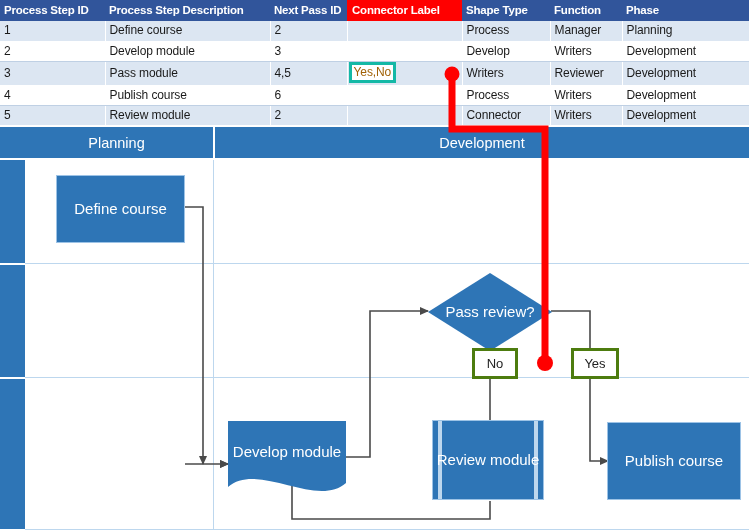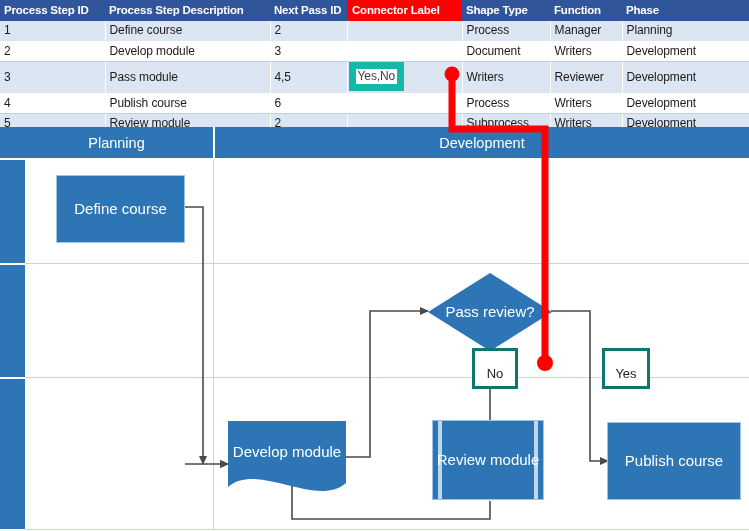--- a/index.html
+++ b/index.html
@@ -27,22 +27,22 @@
     padding:1px 2px 2px 4px;height:20px;
     box-sizing:border-box;white-space:nowrap;
     border-right:1px solid #ffffff;letter-spacing:-0.1px;
   }
   .tbl tr.odd td{background:#DCE6F2;border-bottom:1px solid #ffffff;}
   .tbl tr.even td{background:#ffffff;border-bottom:1px solid #BFD0E4;border-top:1px solid #BFD0E4;}
   .c0{width:105px;} .c1{width:165px;} .c2{width:77px;}
   .c3{width:115px;} .c4{width:88px;} .c5{width:72px;} .c6{width:127px;}
 
   .cell-hl{
-    display:inline-block;background:#ffffff;color:#404040;
-    border:7px solid #14b8a6;padding:0px 2px 1px 2px;
+    display:inline-block;background:#ffffff;color:#a16207;
+    border:3px solid #14b8a6;padding:0px 2px 1px 2px;
     margin-left:-3px;margin-top:-1px;line-height:14px;font-size:12px;
   }
 
   
   .diagram{position:absolute;left:0;top:127px;width:749px;height:404px;background:#ffffff;}
 
   .phasebar{position:absolute;left:0;top:0;width:749px;height:31px;background:#2E75B6;}
   .phase-left-stub{position:absolute;left:0;top:0;width:19px;height:31px;background:#2E75B6;}
   .phase{position:absolute;top:0;height:31px;color:#ffffff;font-size:14.5px;
          display:flex;align-items:center;justify-content:center;}
@@ -65,22 +65,22 @@
          font-size:15px;line-height:18px;}
   .shape.ol{outline:1px solid #9DC3E6;}
   .diamond{position:absolute;}
   .diamond .dlbl{position:absolute;left:0;top:0;width:100%;height:100%;
         display:flex;align-items:center;justify-content:center;
         color:#ffffff;font-size:15px;line-height:18px;text-align:center;}
   .subbar{position:absolute;top:0;height:100%;width:4px;background:#BDD7EE;}
 
   svg.lines{position:absolute;left:0;top:0;width:749px;height:404px;overflow:visible;}
 
-  .edgelbl{position:absolute;background:#ffffff;border:3px solid #0f766e;
-    color:#222;font-size:13px;line-height:15px;padding:11px 4px 2px 4px;
+  .edgelbl{position:absolute;background:#ffffff;border:3px solid #4d7c0f;
+    color:#222;font-size:13px;line-height:15px;padding:1px 4px 2px 4px;
     display:flex;align-items:center;justify-content:center;}
 
   svg.redann{position:absolute;left:0;top:0;width:749px;height:531px;overflow:visible;pointer-events:none;}
 </style>
 </head>
 <body>
 
 <div id="root">
 
   <div class="tbl">
@@ -113,21 +113,21 @@
           <td></td>
           <td>Process</td>
           <td>Manager</td>
           <td>Planning</td>
         </tr>
         <tr class="even">
           <td>2</td>
           <td>Develop module</td>
           <td>3</td>
           <td></td>
-          <td>Document</td>
+          <td>Develop</td>
           <td>Writers</td>
           <td>Development</td>
         </tr>
         <tr class="odd">
           <td>3</td>
           <td>Pass module</td>
           <td>4,5</td>
           <td>
             <span class="cell-hl">Yes,No</span>
           </td>
@@ -142,21 +142,21 @@
           <td></td>
           <td>Process</td>
           <td>Writers</td>
           <td>Development</td>
         </tr>
         <tr class="odd">
           <td>5</td>
           <td>Review module</td>
           <td>2</td>
           <td></td>
-          <td>Subprocess</td>
+          <td>Connector</td>
           <td>Writers</td>
           <td>Development</td>
         </tr>
       </tbody>
     </table>
   </div>
 
   <div class="diagram">
 
     <div class="phasebar"></div>
@@ -231,21 +231,21 @@
       <span style="position:relative;z-index:2;">Review module</span>
     </div>
 
     <div class="shape ol" style="left:608px;top:296px;width:132px;height:76px;">
       <span>Publish course</span>
     </div>
 
     <div class="edgelbl" style="left:472px;top:221px;width:32px;height:22px;">
       <span>No</span>
     </div>
-    <div class="edgelbl" style="left:602px;top:221px;width:34px;height:22px;">
+    <div class="edgelbl" style="left:571px;top:221px;width:34px;height:22px;">
       <span>Yes</span>
     </div>
 
   </div>
 
   <svg class="redann">
     <path d="M452,74 L452,129 L545,129 L545,363" fill="none" stroke="#FF0000" stroke-width="7"></path>
     <circle cx="452" cy="74" r="7.5" fill="#FF0000"></circle>
     <circle cx="545" cy="363" r="8" fill="#FF0000"></circle>
   </svg>

